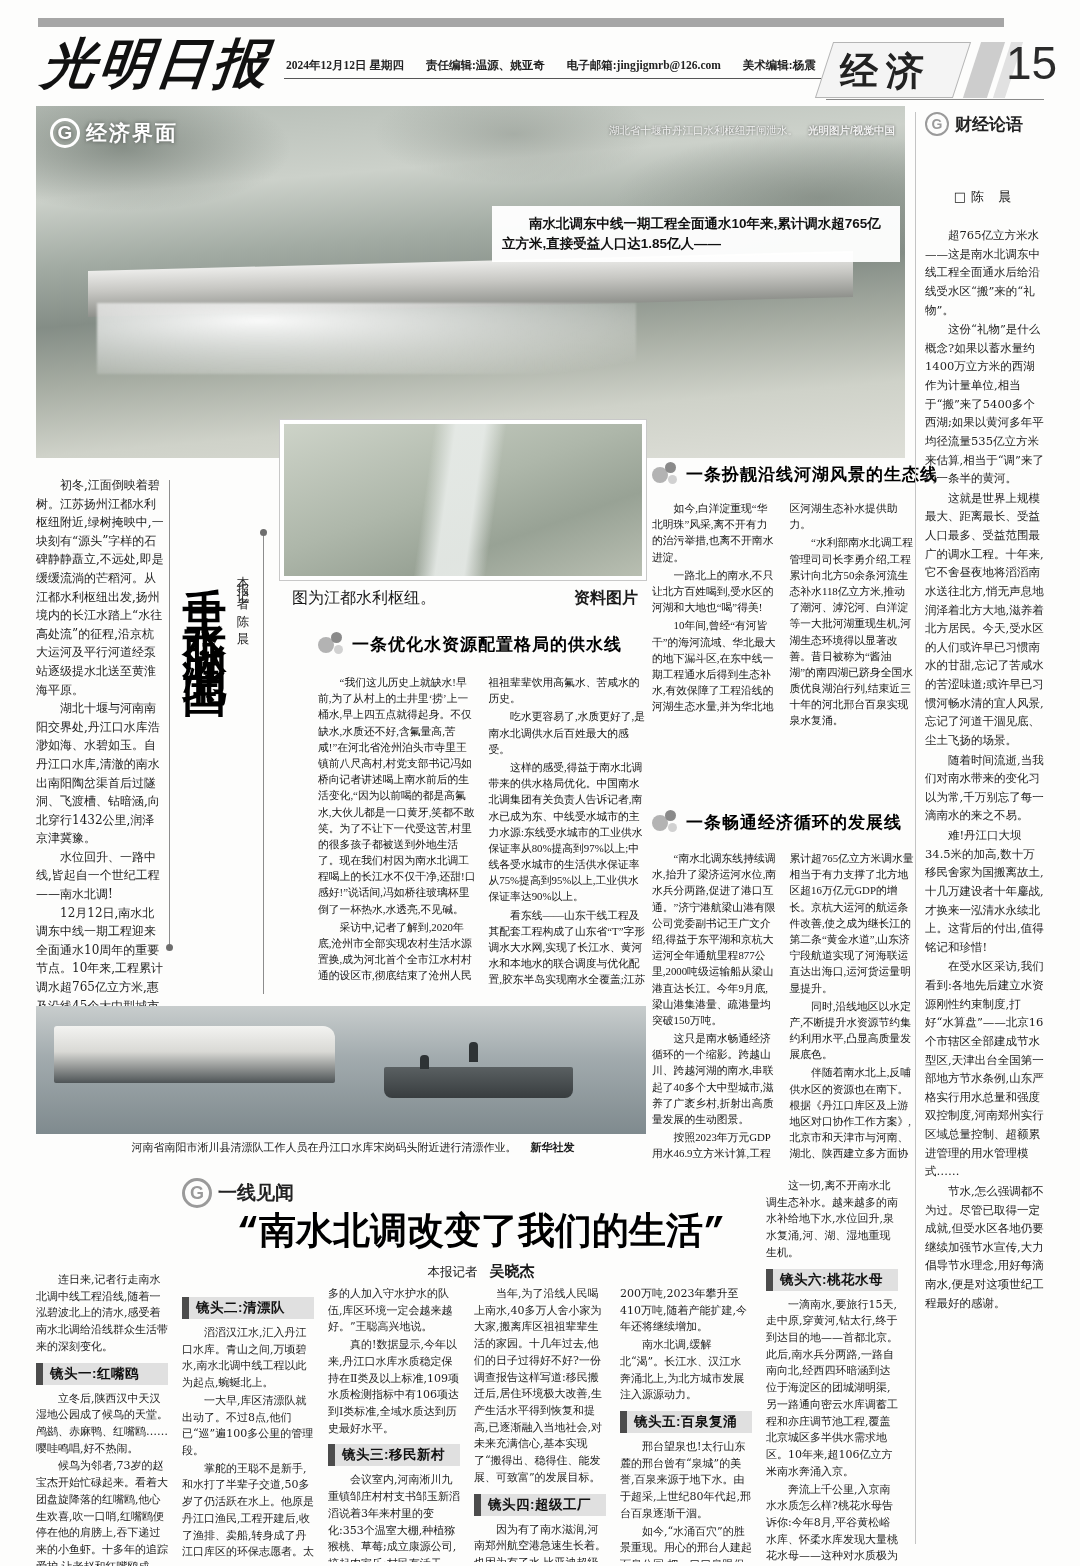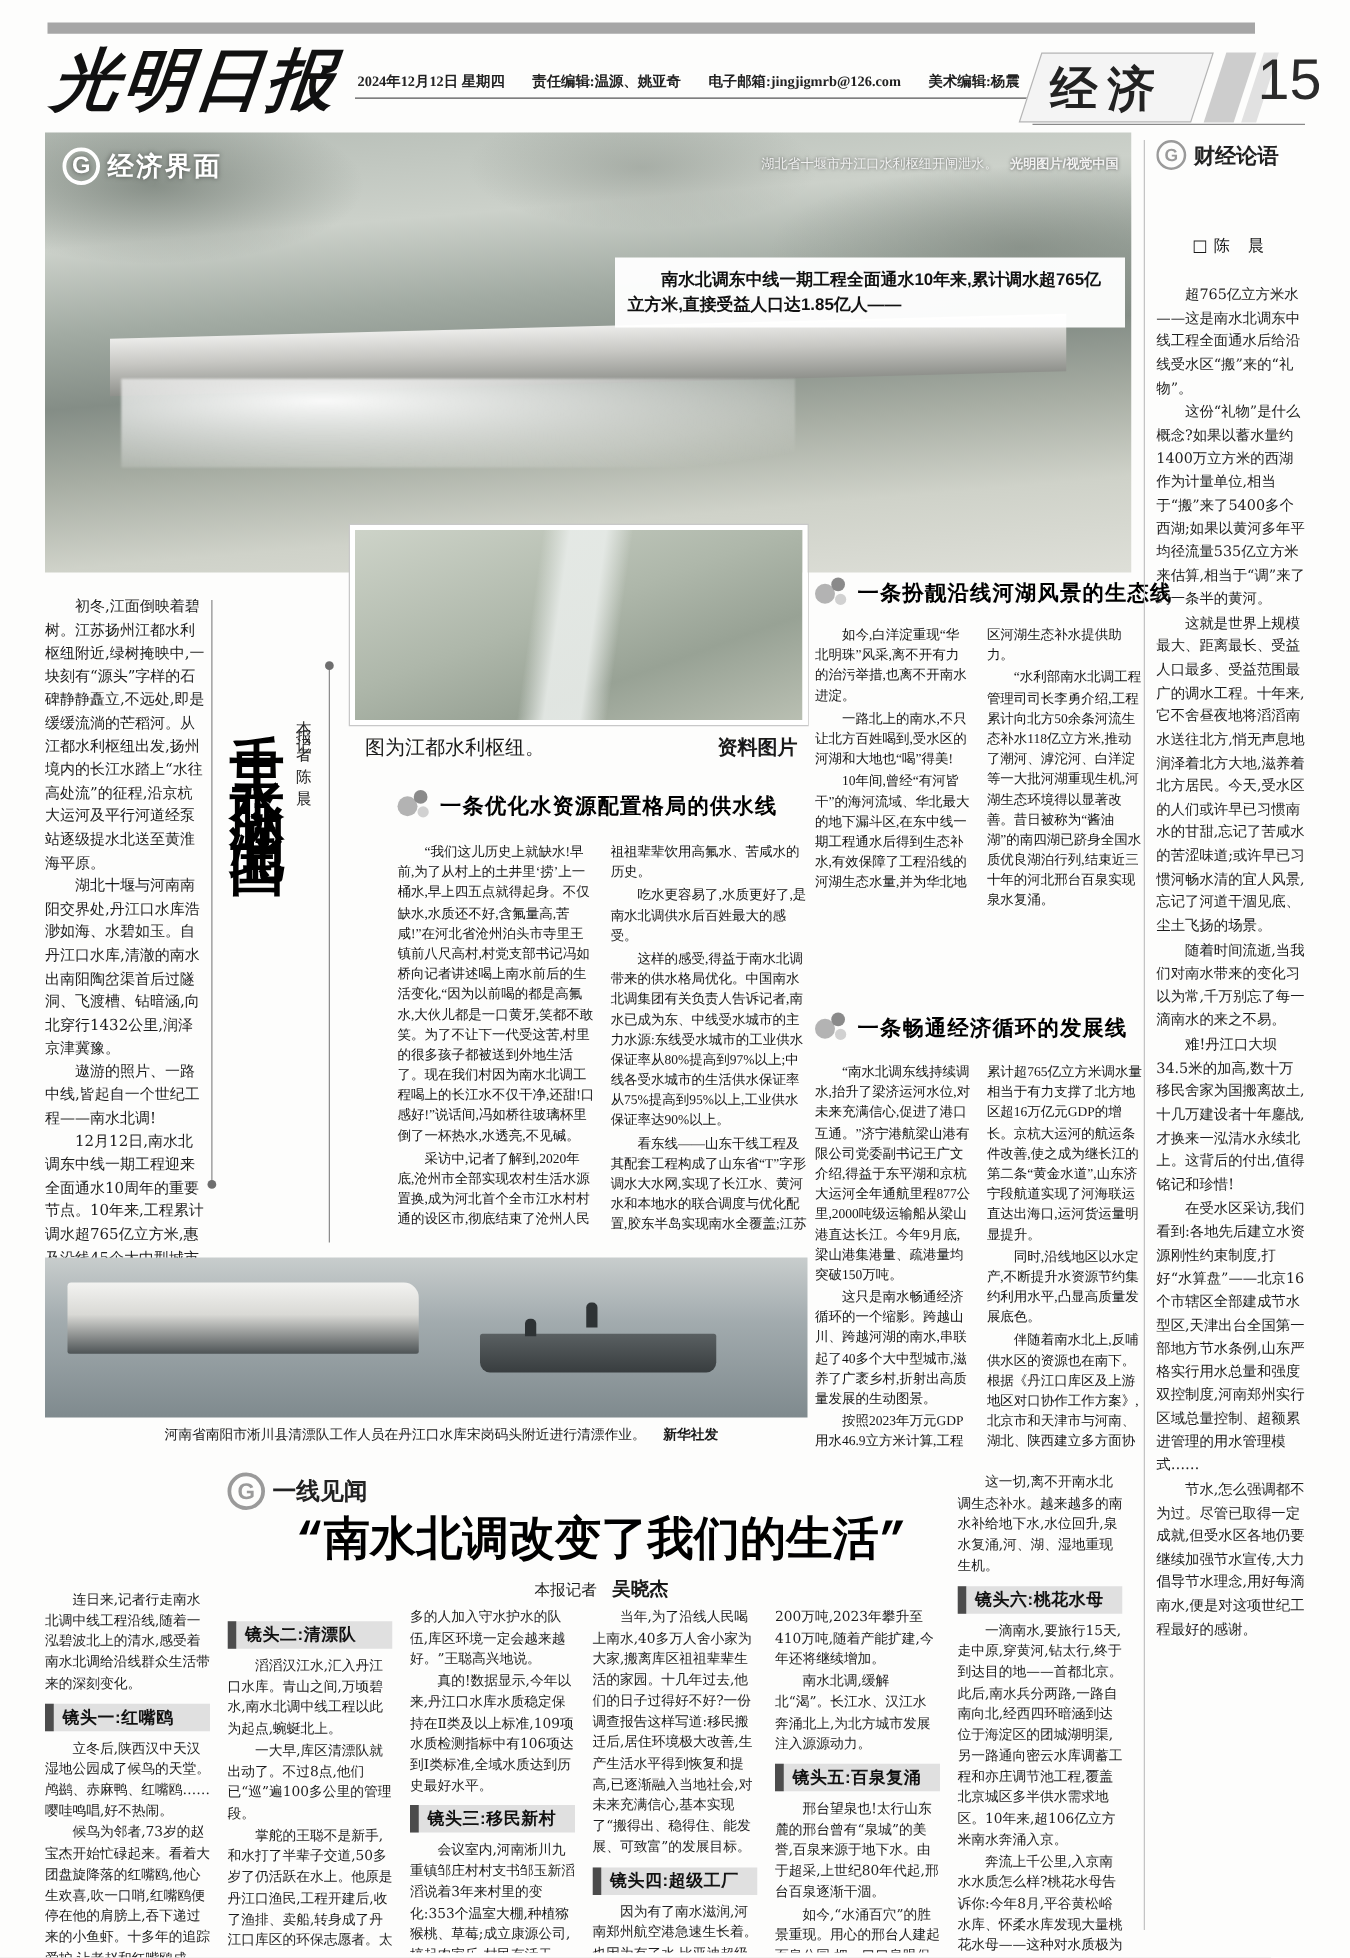--- a/index.html
+++ b/index.html
@@ -165,21 +165,21 @@
       <span>湖北省十堰市丹江口水利枢纽开闸泄水。</span><b>光明图片/视觉中国</b>
     </div>
     <div class="abs caption-box">
       <p>南水北调东中线一期工程全面通水10年来,累计调水超765亿立方米,直接受益人口达1.85亿人——</p>
     </div>
   </div>
 
   <div class="abs feature-intro kai">
     <p>初冬,江面倒映着碧树。江苏扬州江都水利枢纽附近,绿树掩映中,一块刻有“源头”字样的石碑静静矗立,不远处,即是缓缓流淌的芒稻河。从江都水利枢纽出发,扬州境内的长江水踏上“水往高处流”的征程,沿京杭大运河及平行河道经泵站逐级提水北送至黄淮海平原。</p>
     <p>湖北十堰与河南南阳交界处,丹江口水库浩渺如海、水碧如玉。自丹江口水库,清澈的南水出南阳陶岔渠首后过隧洞、飞渡槽、钻暗涵,向北穿行1432公里,润泽京津冀豫。</p>
-    <p>遨游的照片、一路中线,皆起自一个世纪工程——南水北调!</p>
+    <p>水位回升、一路中线,皆起自一个世纪工程——南水北调!</p>
     <p>12月12日,南水北调东中线一期工程迎来全面通水10周年的重要节点。10年来,工程累计调水超765亿立方米,惠及沿线45个大中型城市,直接受益人口达1.85亿人。一路北上的一泓清水,滋润了北方大地,泽被亿万群众,优化了我国水资源配置格局,修复了区域生态环境,推动了受水区经济社会高质量发展,发挥了显著的综合效益。</p>
 
   </div>
 
   <div class="abs vrule vrule-left">
       <span class="dot dot-bottom"></span>
     </div>
   <div class="abs feature-headline">千里水脉润北国</div>
   <div class="abs feature-byline">本报记者  陈  晨</div>
   <div class="abs vrule vrule-right">
@@ -229,21 +229,21 @@
 
   <div class="abs subhead sh3">
     <span class="drops">
         <i class="d1"></i>
         <i class="d2"></i>
         <i class="d3"></i>
       </span>
     <h3>一条畅通经济循环的发展线</h3>
   </div>
   <div class="abs artcols art3">
-    <p>“南水北调东线持续调水,抬升了梁济运河水位,对未来充满信心,促进了港口互通。”济宁港航梁山港有限公司党委副书记王广文介绍,得益于东平湖和京杭大运河全年通航里程877公里,2000吨级运输船从梁山港直达长江。今年9月底,梁山港集港量、疏港量均突破150万吨。</p>
+    <p>“南水北调东线持续调水,抬升了梁济运河水位,南水兵分两路,促进了港口互通。”济宁港航梁山港有限公司党委副书记王广文介绍,得益于东平湖和京杭大运河全年通航里程877公里,2000吨级运输船从梁山港直达长江。今年9月底,梁山港集港量、疏港量均突破150万吨。</p>
     <p>这只是南水畅通经济循环的一个缩影。跨越山川、跨越河湖的南水,串联起了40多个大中型城市,滋养了广袤乡村,折射出高质量发展的生动图景。</p>
     <p>按照2023年万元GDP用水46.9立方米计算,工程累计超765亿立方米调水量相当于有力支撑了北方地区超16万亿元GDP的增长。京杭大运河的航运条件改善,使之成为继长江的第二条“黄金水道”,山东济宁段航道实现了河海联运直达出海口,运河货运量明显提升。</p>
     <p>同时,沿线地区以水定产,不断提升水资源节约集约利用水平,凸显高质量发展底色。</p>
     <p>伴随着南水北上,反哺供水区的资源也在南下。根据《丹江口库区及上游地区对口协作工作方案》,北京市和天津市与河南、湖北、陕西建立多方面协作支持机制。据了解,10年来,北京市共安排资金50亿元,实施项目1177个,形成了南北共建、互利共赢的发展格局。</p>
 
   </div>
 
   <div class="abs photo-boats">
     <div class="ship"></div>
     <div class="smallboat"></div>

